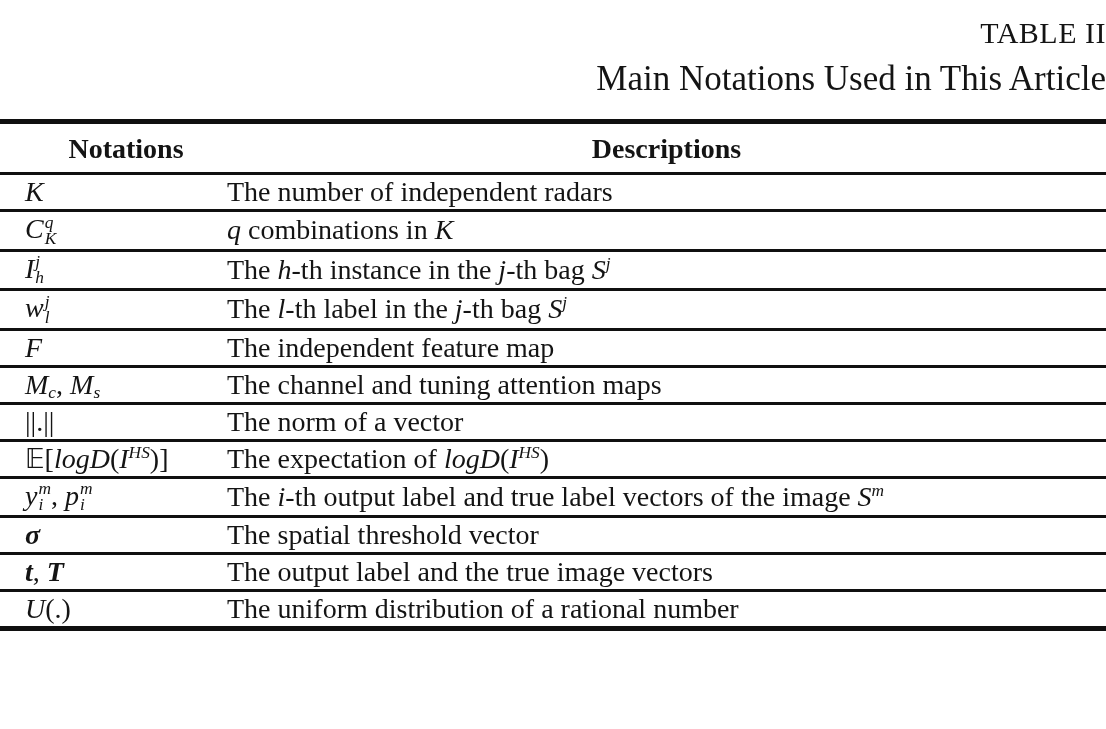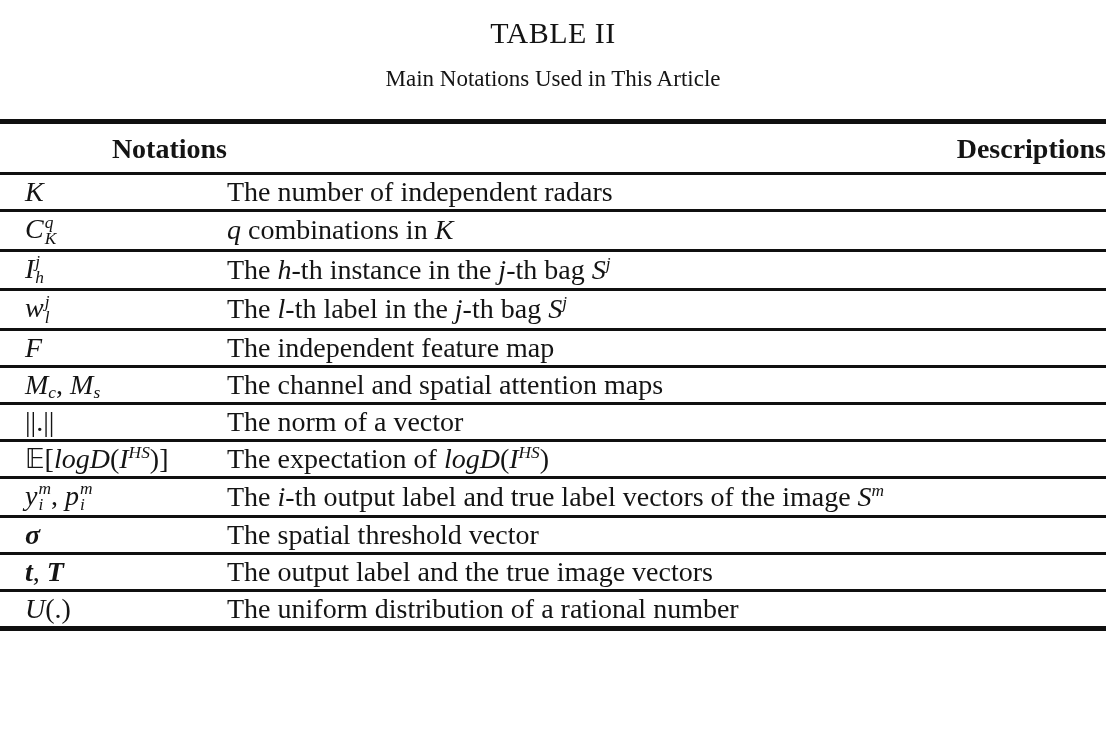--- a/index.html
+++ b/index.html
@@ -6,34 +6,34 @@
   html,body { background:#ffffff; }
   body {
     width:1106px; height:729px; overflow:hidden;
     font-family:"Liberation Serif","DejaVu Serif","DejaVu Sans",serif;
     color:#141414;
     -webkit-font-smoothing:antialiased;
   }
   .page { width:1106px; height:729px; background:#ffffff; }
 
   
-  .caption { text-align:center; padding-top:15px; }
+  .caption { text-align:right; padding-top:15px; }
   .cap-label { font-size:30px; line-height:36px; letter-spacing:0.5px; }
-  .cap-title { font-size:23px; line-height:40px; margin-top:8px; }
+  .cap-title { font-size:35px; line-height:40px; margin-top:8px; }
 
   
   .ntable {
     width:1106px;
     border-collapse:collapse;
     border-top:5px solid #101010;
     border-bottom:5px solid #101010;
     margin-top:20px;
   }
   .ntable th {
-    font-size:28px; font-weight:700; text-align:right;
+    font-size:28px; font-weight:700; text-align:center;
     padding:9px 0 7px 0;
     border-bottom:3px solid #101010;
     white-space:nowrap;
   }
   .ntable td {
     font-size:28px; text-align:left;
     height:36px; vertical-align:middle;
     border-bottom:3px solid #101010;
     padding:1px 0;
     white-space:nowrap;
@@ -98,21 +98,21 @@
               <span class="d"><i>l</i></span>
             </span></td>
           <td>The <i>l</i>-th label in the <i>j</i>-th bag <i>S</i><sup><i>j</i></sup></td>
         </tr>
         <tr>
           <td><i>F</i></td>
           <td>The independent feature map</td>
         </tr>
         <tr>
           <td><i>M</i><sub><i>c</i></sub>, <i>M</i><sub><i>s</i></sub></td>
-          <td>The channel and spatial attention maps</td>
+          <td>The channel and tuning attention maps</td>
         </tr>
         <tr>
           <td>||.||</td>
           <td>The norm of a vector</td>
         </tr>
         <tr>
           <td><span class="bb">𝔼</span>[<i>logD</i>(<i>I</i><sup><i>HS</i></sup>)]</td>
           <td>The expectation of <i>logD</i>(<i>I</i><sup><i>HS</i></sup>)</td>
         </tr>
         <tr>

